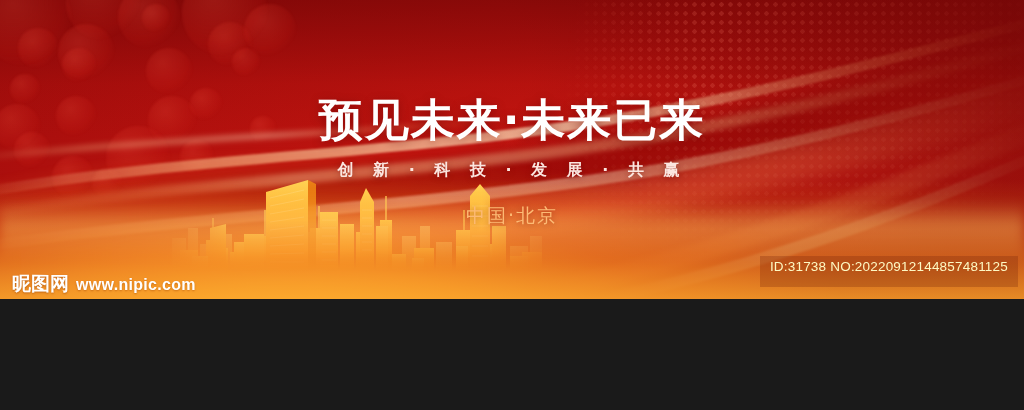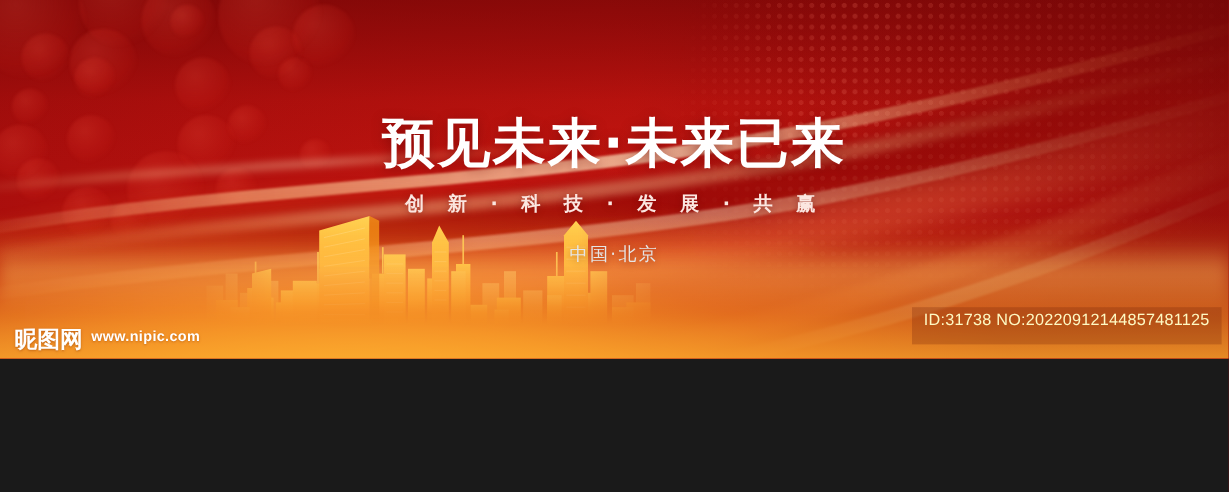--- a/index.html
+++ b/index.html
@@ -136,48 +136,48 @@
     margin-top: 16px;
     font-size: 16px;
     font-weight: 700;
     color: #fbe6e0;
     letter-spacing: 7px;
     font-family: "DejaVu Sans", "Liberation Sans", sans-serif;
     text-shadow: 0 1px 6px rgba(90,0,0,.40);
   }
   .location {
     margin-top: 22px;
-    font-size: 15px;
-    color: #e5e5e5;
+    font-size: 19px;
+    color: #fdba74;
     letter-spacing: 2px;
     font-family: "DejaVu Sans", "Liberation Sans", sans-serif;
     text-shadow: 0 1px 6px rgba(90,0,0,.40);
   }
 
   
   .watermark {
     position: absolute;
     left: 12px;
     bottom: 6px;
     display: flex;
-    align-items: flex-start;
+    align-items: flex-end;
     gap: 7px;
     z-index: 8;
   }
   .wm-logo {
     font-family: "DejaVu Sans", "Liberation Sans", sans-serif;
     font-size: 19px;
     font-weight: 700;
     color: #ffffff;
     letter-spacing: 0px;
     line-height: 1;
     text-shadow: 0 1px 2px rgba(150,60,0,.55);
   }
   .wm-url {
-    font-size: 12px;
+    font-size: 16px;
     font-weight: 600;
     color: #ffffff;
     letter-spacing: .3px;
     line-height: 1;
     text-shadow: 0 1px 2px rgba(150,60,0,.45);
   }
   .id-badge {
     position: absolute;
     right: 6px;
     bottom: 12px;

